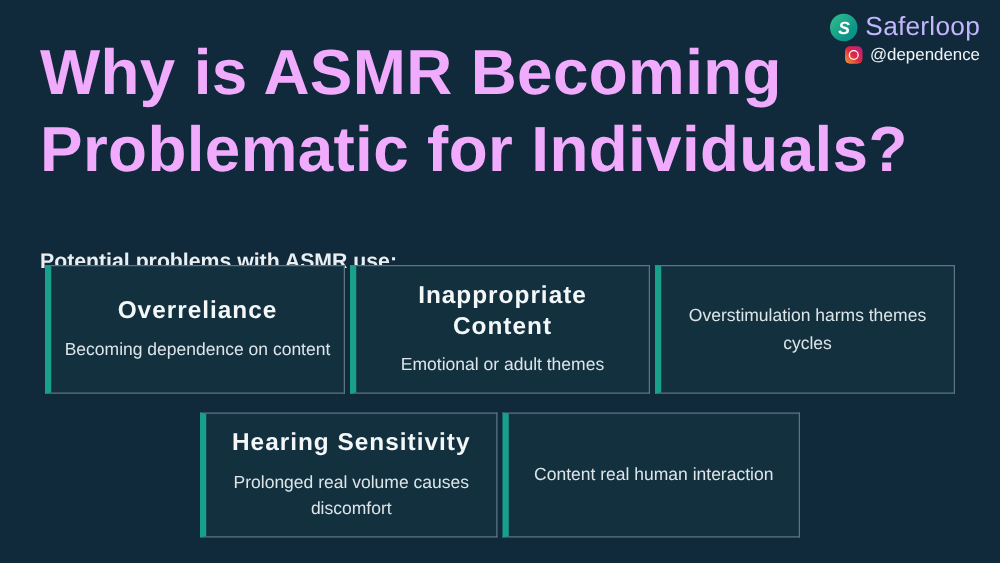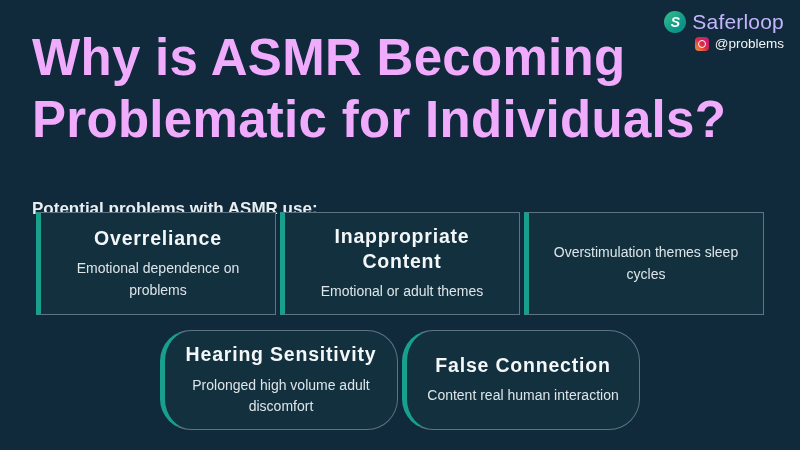--- a/index.html
+++ b/index.html
@@ -54,68 +54,67 @@
   .row { display: flex; justify-content: center; gap: 4px; }
   .row-2 { margin-top: 15px; }
   .card {
     background: #13303f;
     border: 1px solid #5e7384;
     border-left: 5px solid #18a08c;
     width: 240px; min-height: 103px;
     display: flex; flex-direction: column; align-items: center; justify-content: center;
     padding: 10px 10px; text-align: center;
   }
-  .row-2 .card { width: 238px; min-height: 100px; border-radius: 31px; }
+  .row-2 .card { width: 238px; min-height: 100px; }
   .card-title {
     font-size: 19.5px; font-weight: 600; letter-spacing: 0.8px;
     color: #f4f7f8; line-height: 1.25; margin-bottom: 8px;
   }
   .card-desc {
     font-size: 14px; color: #dde5e9; line-height: 1.55;
   }
 </style>
 </head>
 <body>
 
 <div class="slide">
 
   <div class="brand">
     <div class="brand-row">
       <span class="logo-circle">S</span>
       <span class="brand-name">Saferloop</span>
     </div>
     <div class="brand-row">
       <span class="insta-icon"></span>
-      <span class="handle">@problems</span>
+      <span class="handle">@dependence</span>
     </div>
   </div>
 
   <h1 class="title">Why is ASMR Becoming Problematic for Individuals?</h1>
 
   <div class="section-label">Potential problems with ASMR use:</div>
 
   <div class="cards">
     <div class="row row-1">
       <div class="card">
         <div class="card-title">Overreliance</div>
-        <div class="card-desc">Emotional dependence on problems</div>
+        <div class="card-desc">Becoming dependence on content</div>
       </div>
       <div class="card">
         <div class="card-title">Inappropriate Content</div>
         <div class="card-desc">Emotional or adult themes</div>
       </div>
       <div class="card">
-        <div class="card-desc">Overstimulation themes sleep cycles</div>
+        <div class="card-desc">Overstimulation harms themes cycles</div>
       </div>
     </div>
     <div class="row row-2">
       <div class="card">
         <div class="card-title">Hearing Sensitivity</div>
-        <div class="card-desc">Prolonged high volume adult discomfort</div>
+        <div class="card-desc">Prolonged real volume causes discomfort</div>
       </div>
       <div class="card">
-        <div class="card-title">False Connection</div>
         <div class="card-desc">Content real human interaction</div>
       </div>
     </div>
   </div>
 
 </div>
 
 </body></html>

